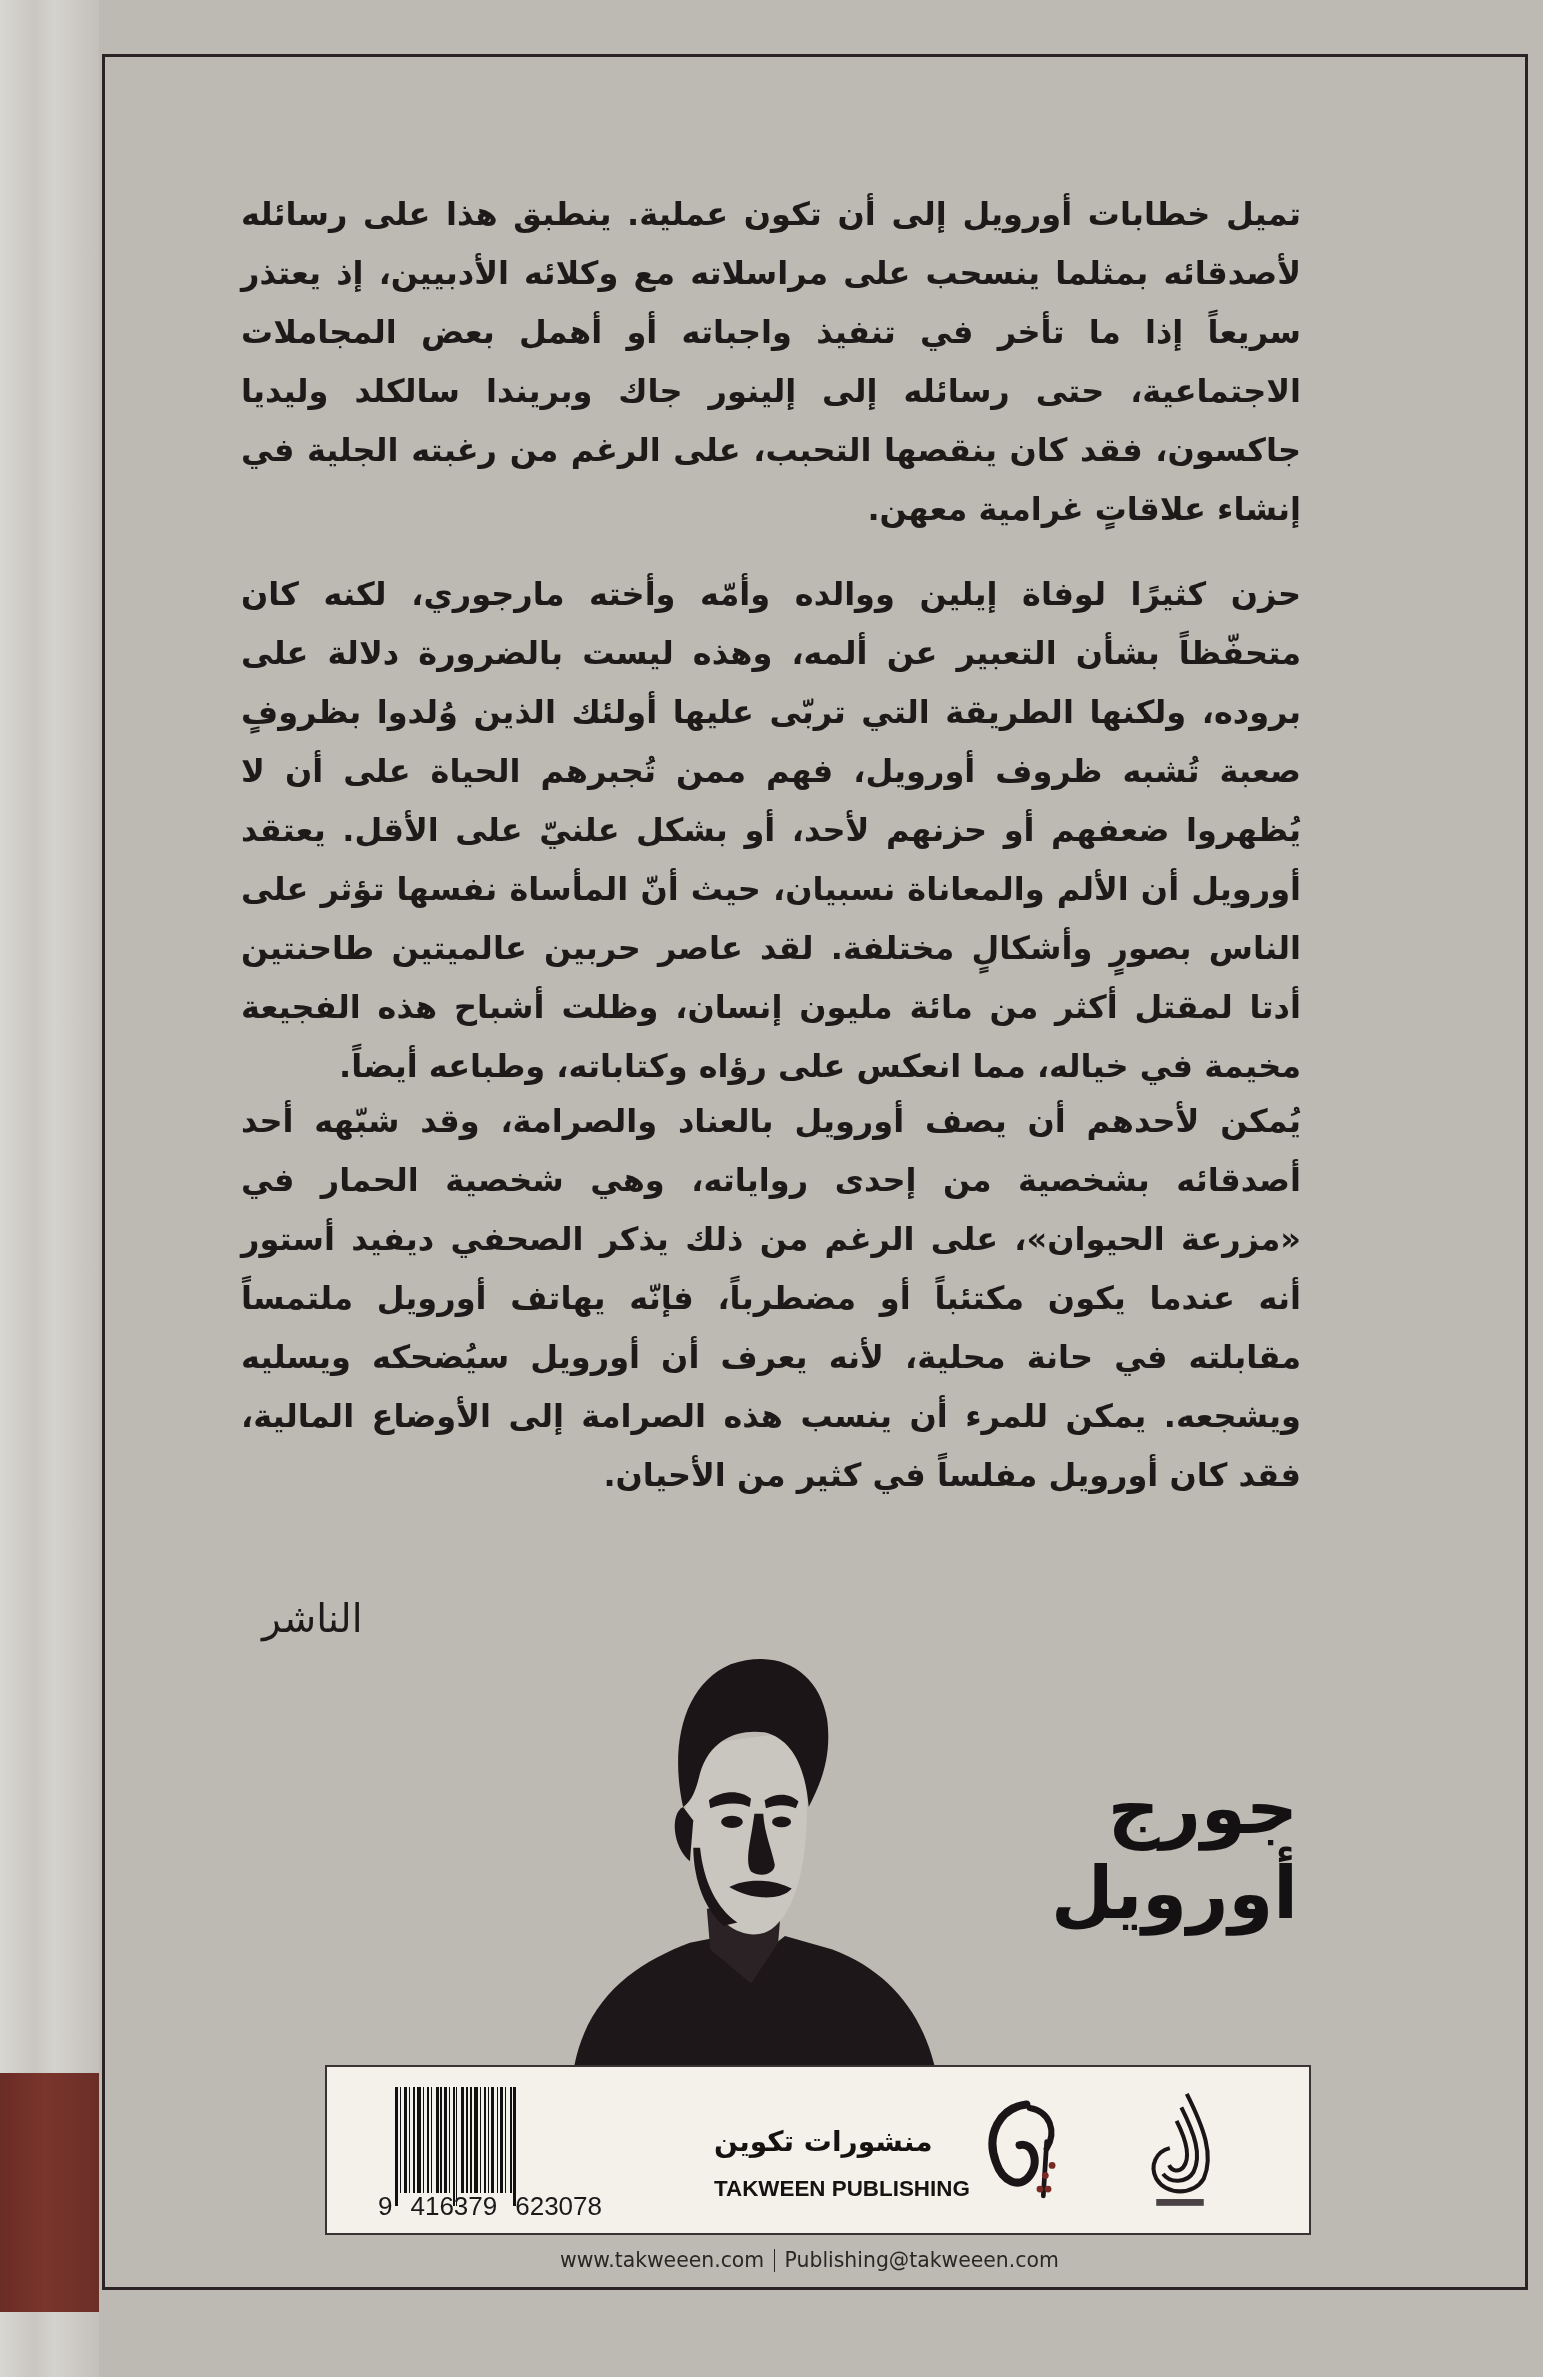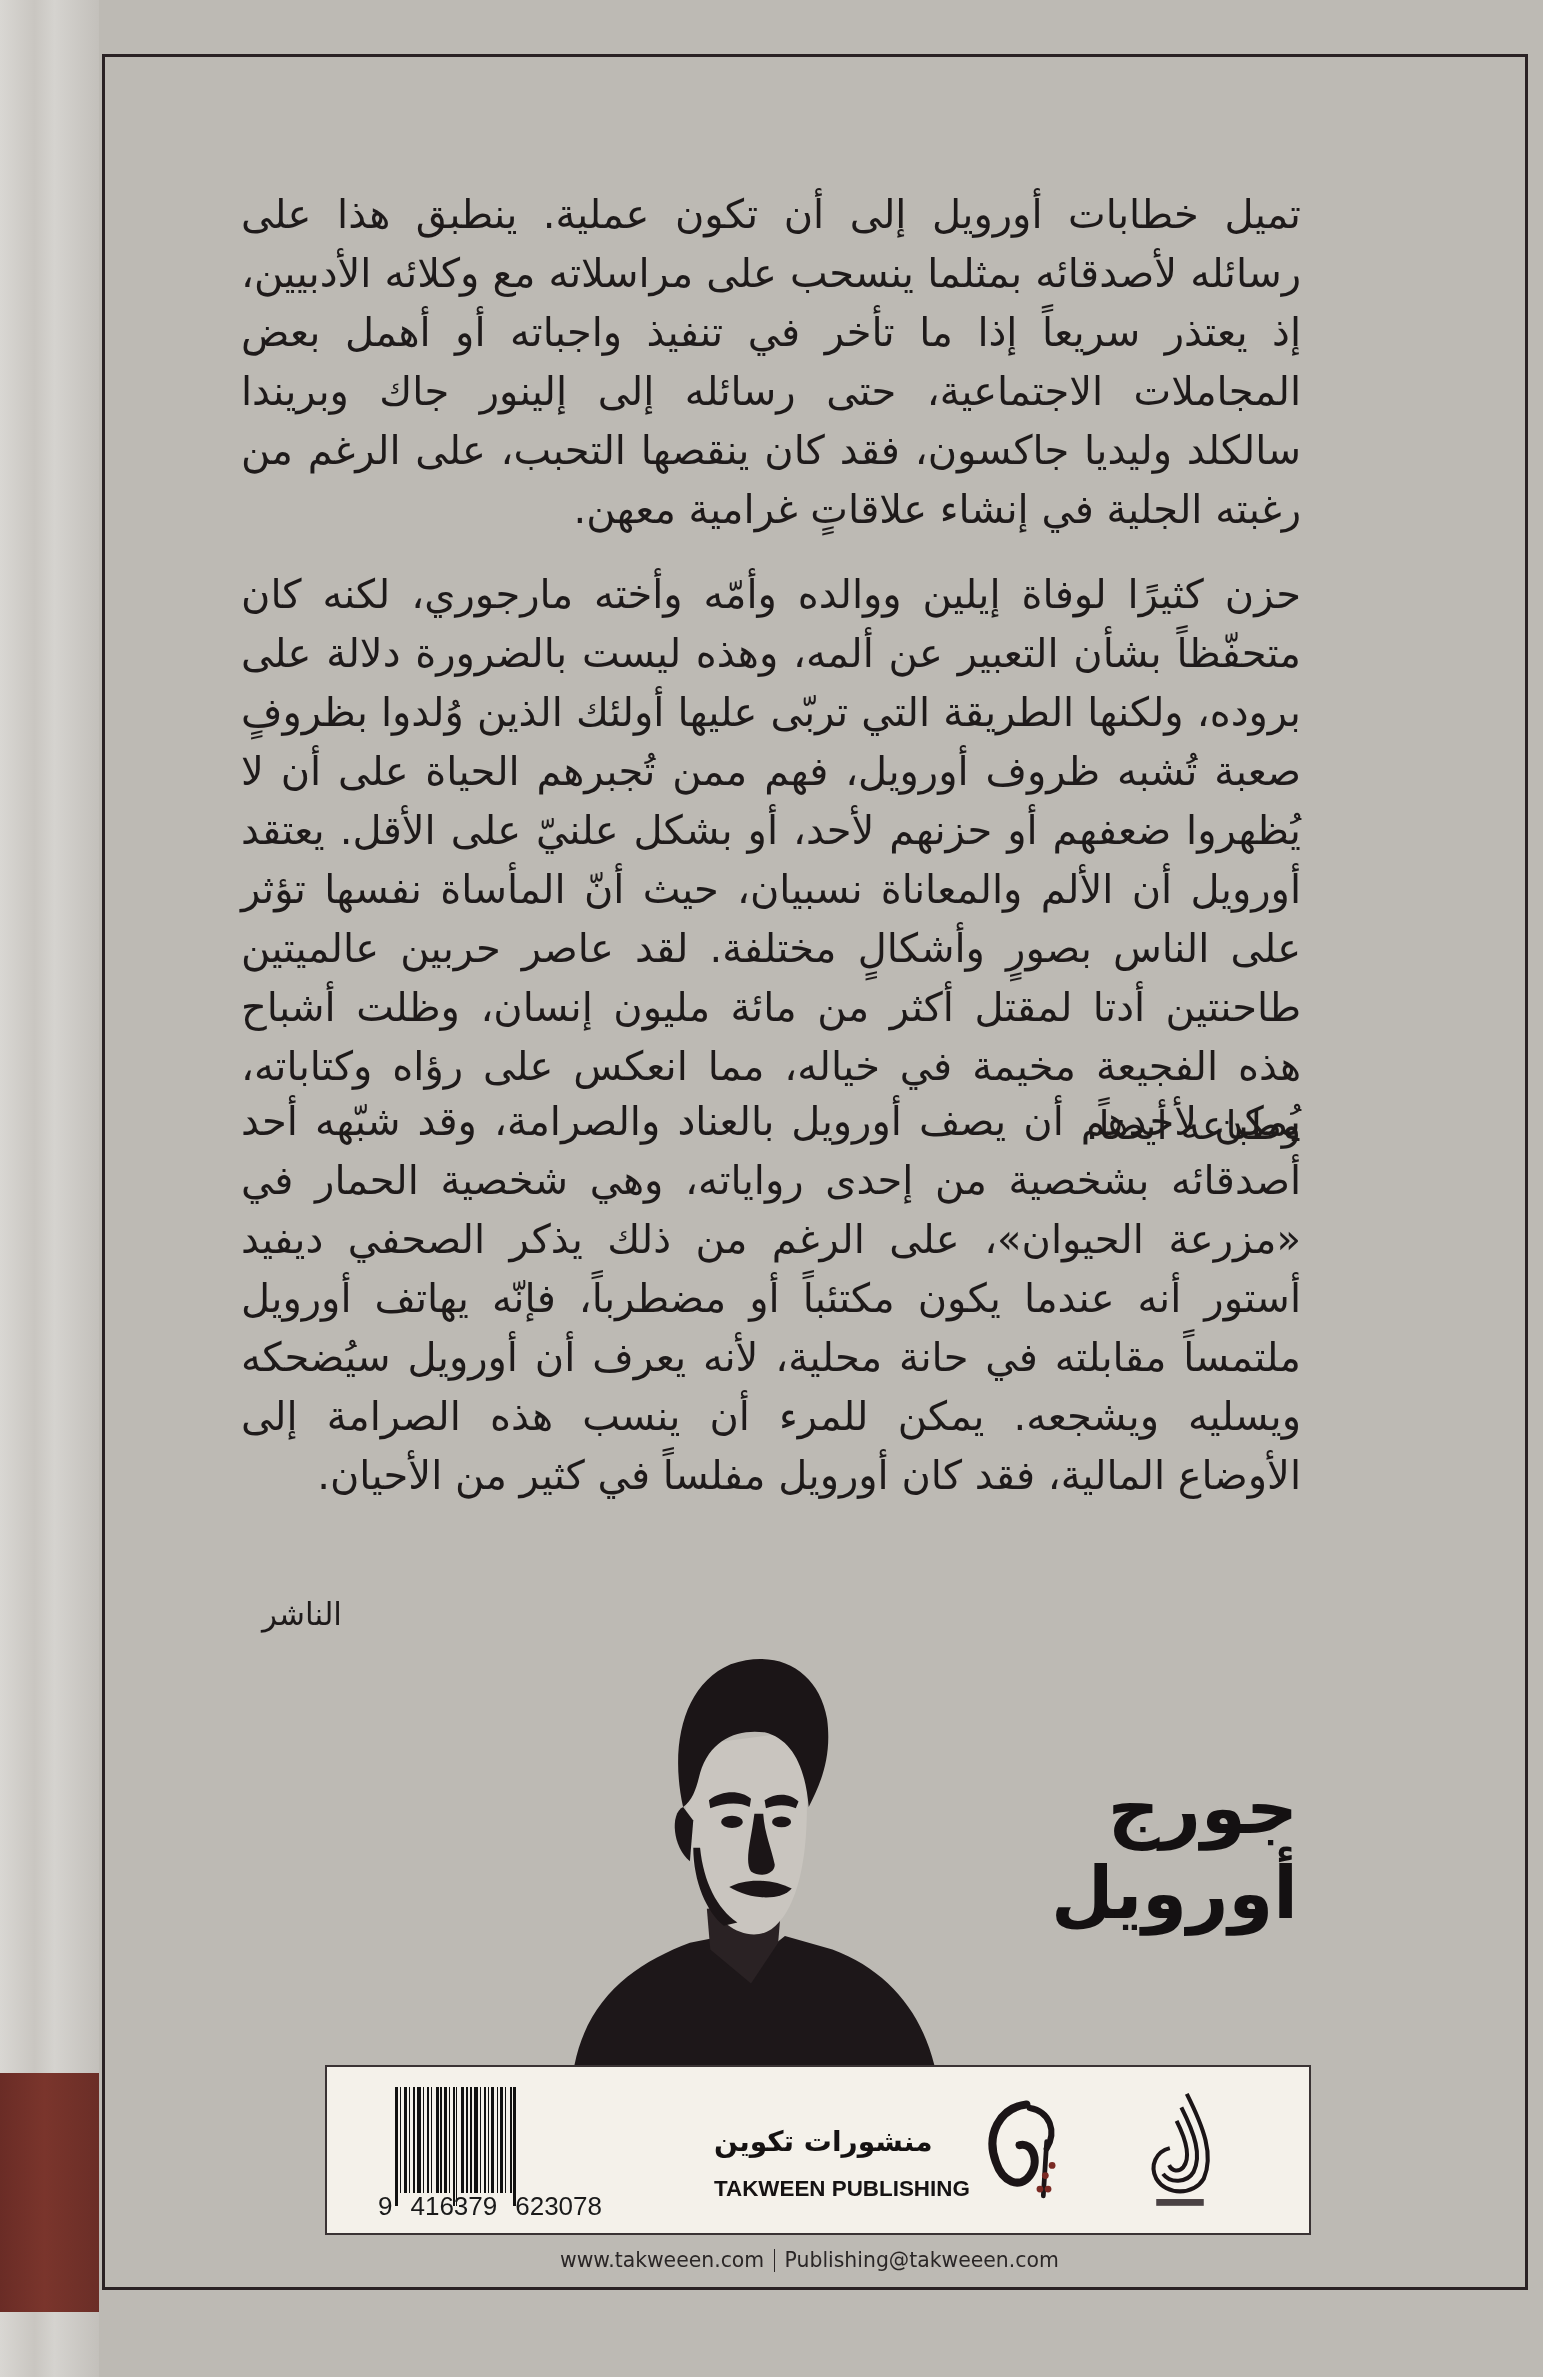--- a/index.html
+++ b/index.html
@@ -19,30 +19,30 @@
   .cover {
     position:absolute; left:99px; top:0; width:1445px; height:2377px;
     background:#bdbab4;
   }
   .frame {
     position:absolute; left:102px; top:54px; width:1426px; height:2236px;
     border:3.4px solid #2a2224; box-sizing:border-box;
   }
   .blurb {
     position:absolute; left:241px; width:1060px; direction:rtl;
-    font-family:"DejaVu Sans", sans-serif; font-size:40px; line-height:59px;
-    color:#1e1a1a; text-align:justify;
+    font-family:"DejaVu Sans", sans-serif; font-size:32px; line-height:59px;
+    color:#1e1a1a; text-align:justify;font-weight:bold;
   }
   .blurb p { margin:0; }
   .p1 { top:185px; }
   .p2 { top:565px; }
   .p3 { top:1092px; }
   .signature {
     position:absolute; left:262px; top:1596px; direction:rtl;
-    font-size:31px; color:#1e1a1a;
+    font-size:39px; color:#1e1a1a;
   }
   .portrait {
     position:absolute; left:547px; top:1644px; width:408px; height:421px;
   }
   .title-wrap {
     position:absolute; left:897px; top:1766px; width:401px; direction:rtl;
     text-align:right; color:#141112; font-weight:bold;
     font-family:"DejaVu Sans", sans-serif; line-height:85px;
   }
   .title-line1 { font-size:67px; display:block; }

